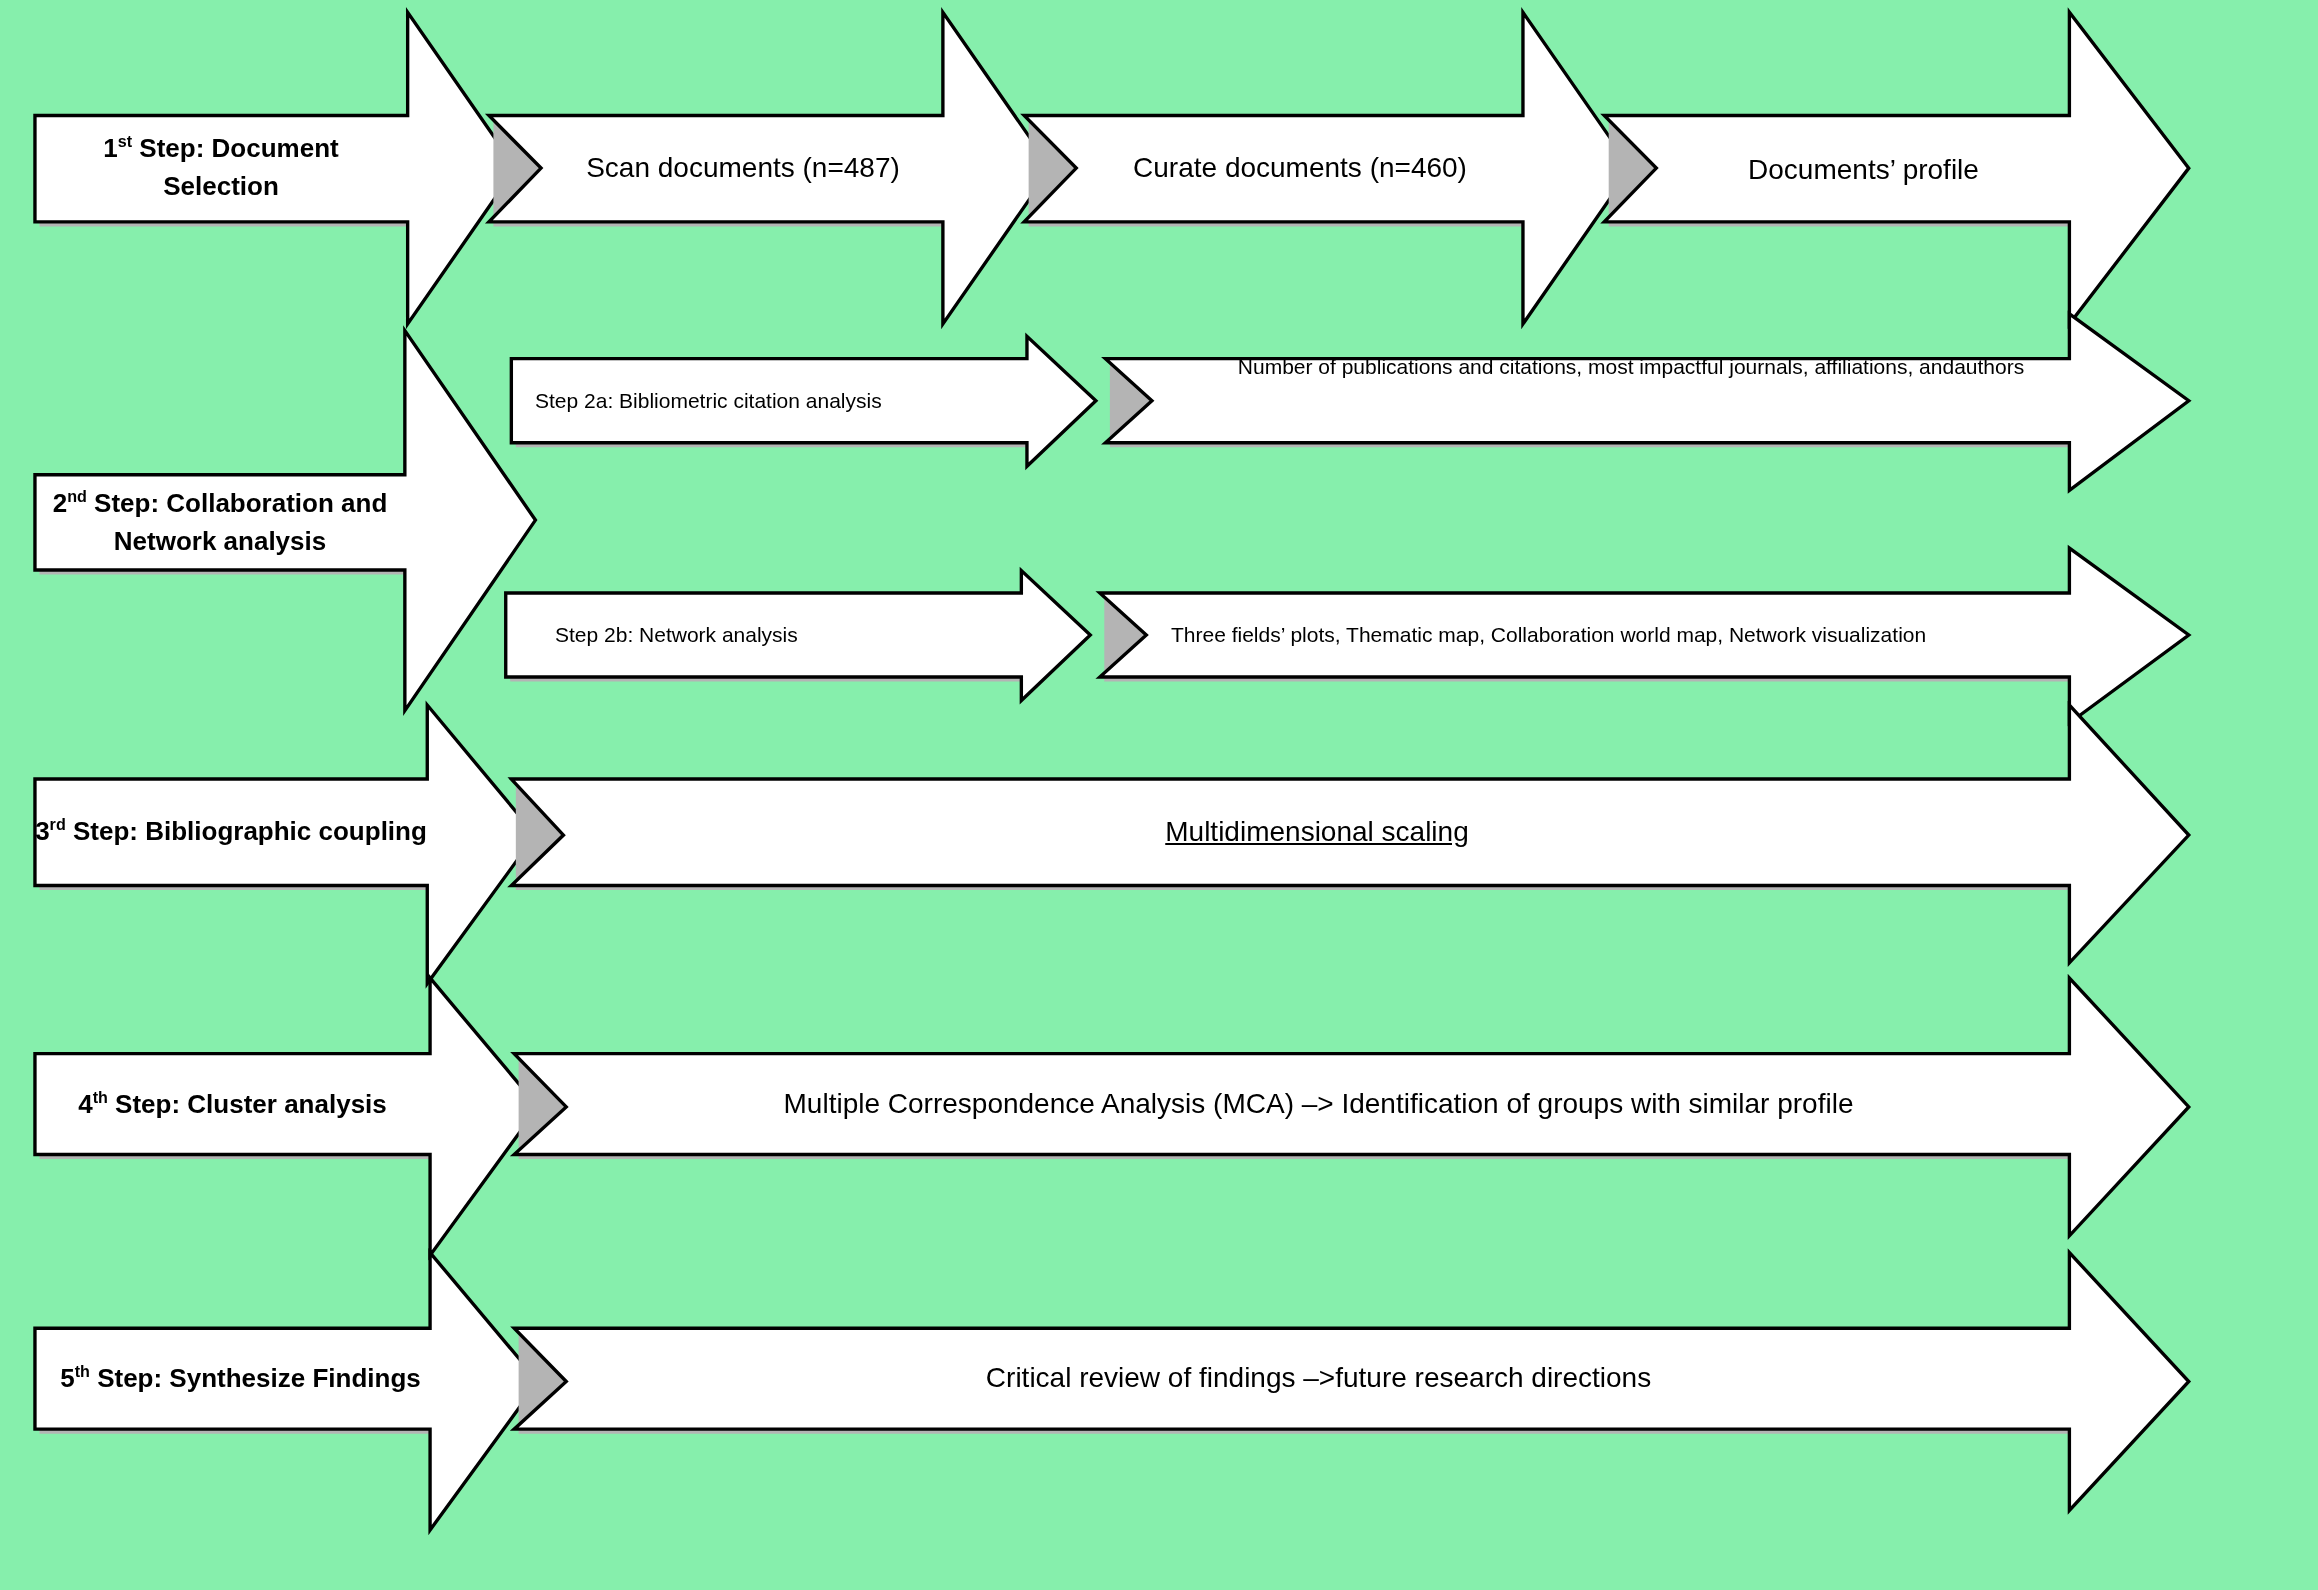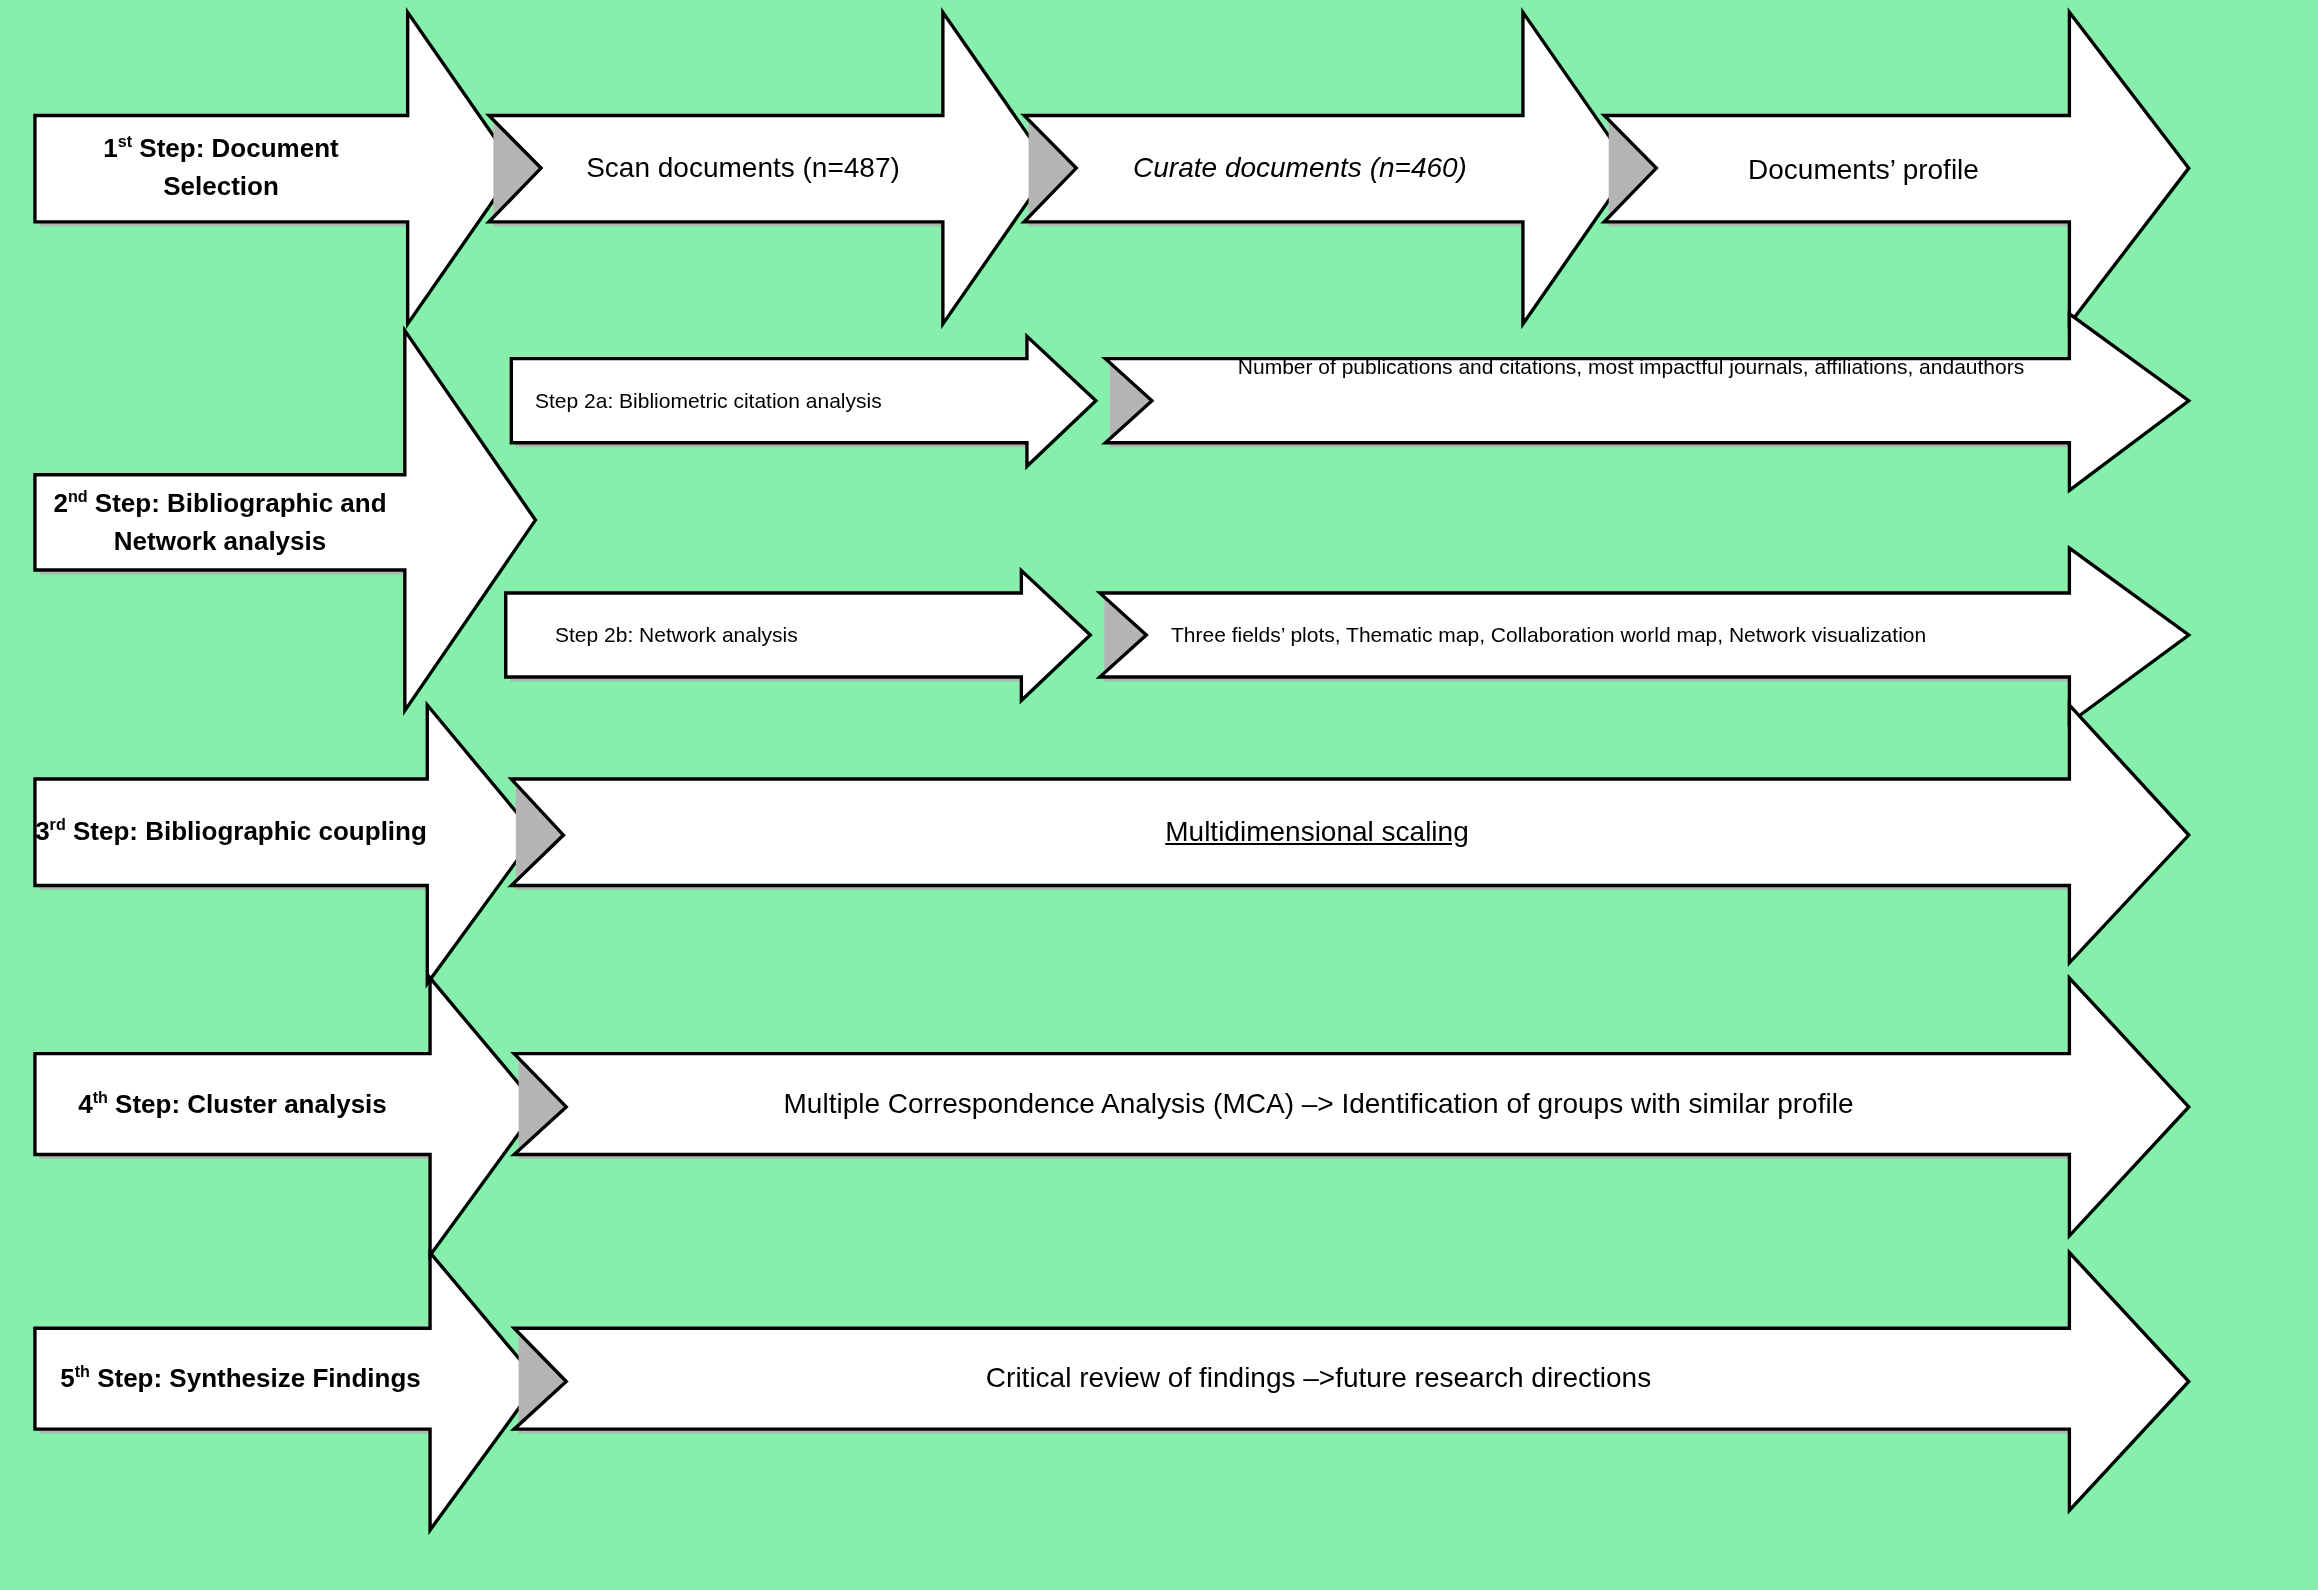--- a/index.html
+++ b/index.html
@@ -114,27 +114,27 @@
 
   <div class="lbl t-step" style="left:39px; top:115px; width:364px; height:106px; flex-direction:column;">
     <div>
       <span>1</span><sup>st</sup><span> Step: Document</span>
     </div>
     <div>Selection</div>
   </div>
 
   <div class="lbl t-big" style="left:541px; top:115px; width:404px; height:106px;">Scan documents (n=487)</div>
 
-  <div class="lbl t-big" style="left:1076px; top:115px; width:448px; height:106px;font-style:italic;">Curate documents (n=460)</div>
+  <div class="lbl t-big" style="left:1076px; top:115px; width:448px; height:106px;">Curate documents (n=460)</div>
 
   <div class="lbl t-big" style="left:1656px; top:117px; width:415px; height:106px;">Documents’ profile</div>
 
   <div class="lbl t-step" style="left:35px; top:474px; width:370px; height:98px; flex-direction:column;">
     <div>
-      <span>2</span><sup>nd</sup><span> Step: Bibliographic and</span>
+      <span>2</span><sup>nd</sup><span> Step: Collaboration and</span>
     </div>
     <div>Network analysis</div>
   </div>
 
   <div class="lbl t-small left-align" style="left:535px; top:359px; width:493px; height:84px;">Step 2a:  Bibliometric citation analysis</div>
 
   <div class="lbl t-small left-align" style="left:1177px; top:352px; width:908px; height:112px; flex-direction:row; align-items:flex-start; justify-content:center;">
     <div>Number of publications and citations, most impactful journals, affiliations, and</div>
     <div>authors</div>
   </div>

